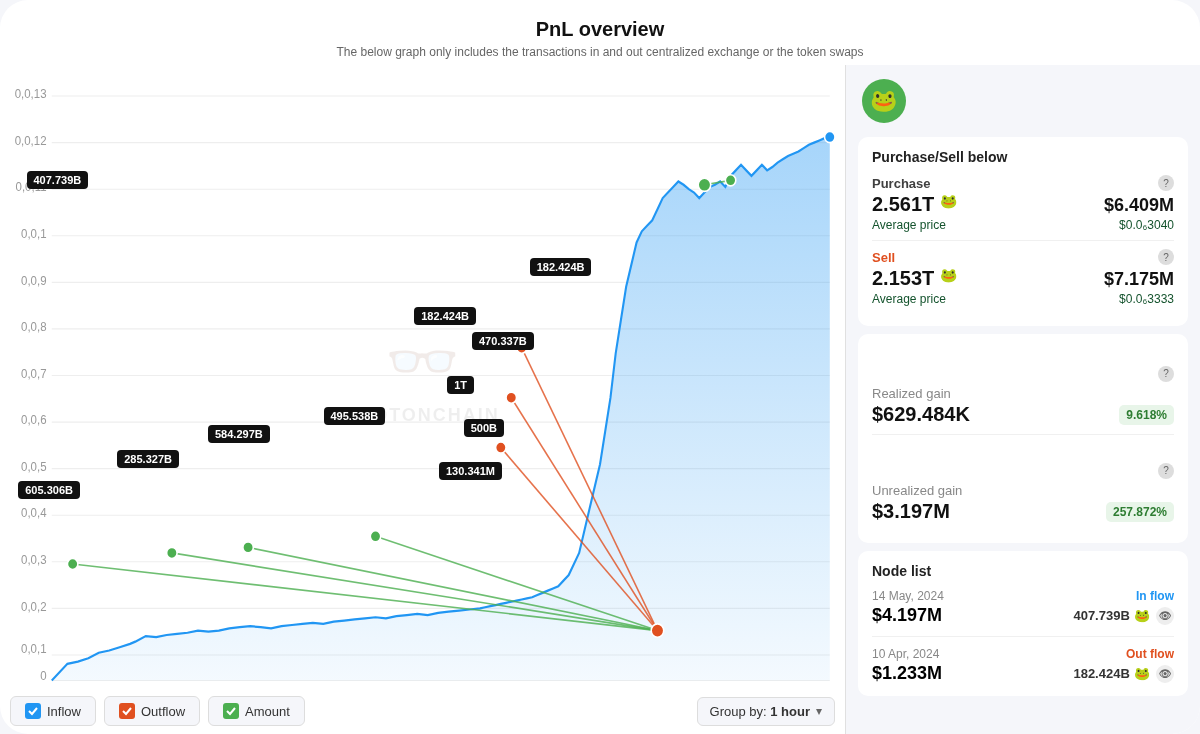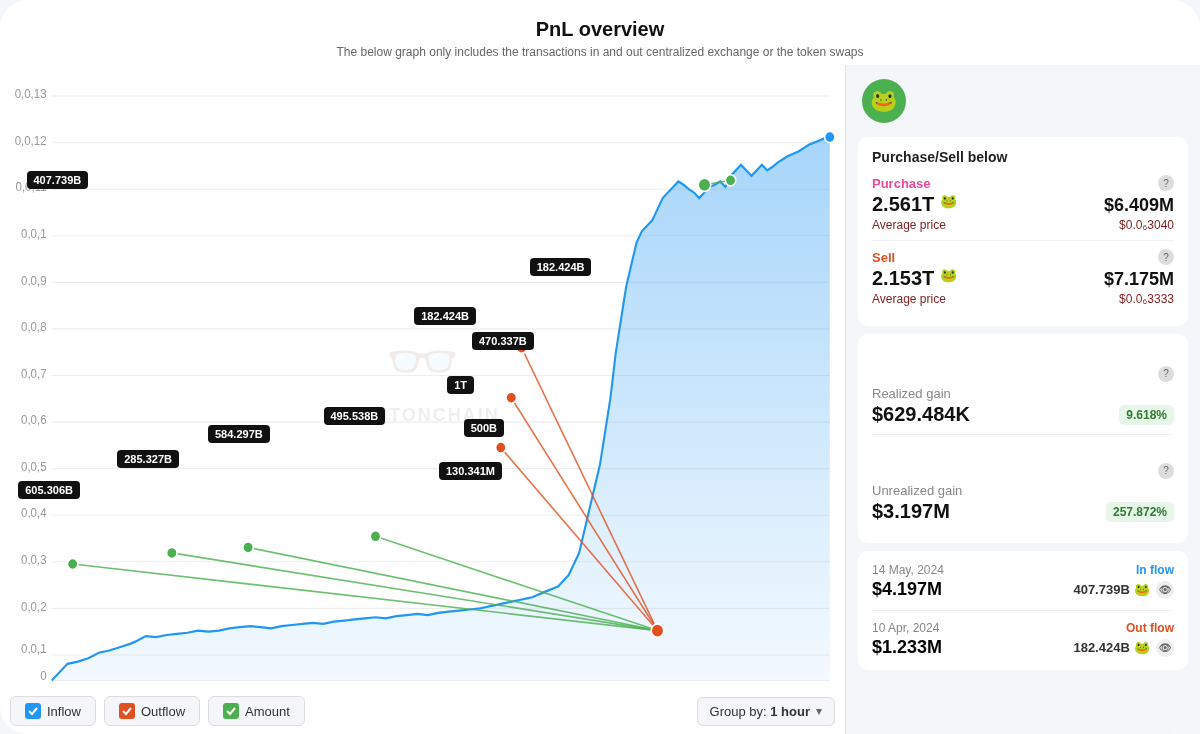--- a/index.html
+++ b/index.html
@@ -29,28 +29,28 @@
     .right-panel { width: 355px; min-width: 355px; background: #f5f6fa; border-left: 1px solid #e0e0e0; display: flex; flex-direction: column; overflow-y: auto; }
 
     .avatar-row { padding: 14px 16px; display: flex; align-items: center; gap: 10px; }
     .avatar { width: 44px; height: 44px; border-radius: 50%; background: #4caf50; overflow: hidden; display: flex; align-items: center; justify-content: center; font-size: 22px; }
 
     .panel-section { background: #fff; margin: 0 12px 8px; border-radius: 10px; padding: 12px 14px; }
     .section-title { font-size: 14px; font-weight: 700; color: #222; margin-bottom: 10px; }
 
     .flow-block { margin-bottom: 8px; }
     .flow-header { display: flex; align-items: center; justify-content: space-between; margin-bottom: 2px; }
-    .flow-name { font-size: 13px; color: #ec4899; font-weight: 600; }
+    .flow-name { font-size: 13px; color: #404040; font-weight: 600; }
     .flow-name.sell { color: #e05020; }
     .help-icon { width: 16px; height: 16px; border-radius: 50%; background: #ddd; display: flex; align-items: center; justify-content: center; font-size: 10px; color: #666; cursor: pointer; }
     .flow-values { display: flex; align-items: baseline; justify-content: space-between; }
     .flow-amount { font-size: 20px; font-weight: 700; color: #111; display: flex; align-items: flex-start; gap: 6px; }
     .frog-icon { font-size: 14px; }
     .flow-usd { font-size: 18px; font-weight: 700; color: #111; }
-    .flow-avg { display: flex; justify-content: space-between; font-size: 12px; color: #7f1d1d; margin-top: 2px; }
+    .flow-avg { display: flex; justify-content: space-between; font-size: 12px; color: #14532d; margin-top: 2px; }
 
     .divider { height: 1px; background: #f0f0f0; margin: 8px 0; }
 
     .pnl-block { margin-bottom: 8px; }
     .pnl-header { display: flex; justify-content: space-between; align-items: center; margin-bottom: 2px; }
     .pnl-label { font-size: 13px; color: #888; margin-top: 40px; }
     .pnl-value { font-size: 20px; font-weight: 700; color: #111; }
     .pnl-badge { font-size: 12px; font-weight: 600; padding: 3px 7px; border-radius: 5px; }
     .pnl-badge.positive { background: #e8f5e9; color: #2e7d32; }
 
@@ -307,20 +307,21 @@
             <div class="help-icon">?</div>
           </div>
           <div style="display:flex;justify-content:space-between;align-items:center;">
             <span class="pnl-value">$3.197M</span>
             <span class="pnl-badge positive">257.872%</span>
           </div>
         </div>
       </div>
 
       <div class="node-section">
+        <div class="node-title">Node list</div>
 
         <div class="node-item">
           <div class="node-top">
             <span class="node-date">14 May, 2024</span>
             <span class="node-flow in">In flow</span>
           </div>
           <div class="node-bottom">
             <span class="node-usd">$4.197M</span>
             <div class="node-tokens">
               <span>407.739B</span>

